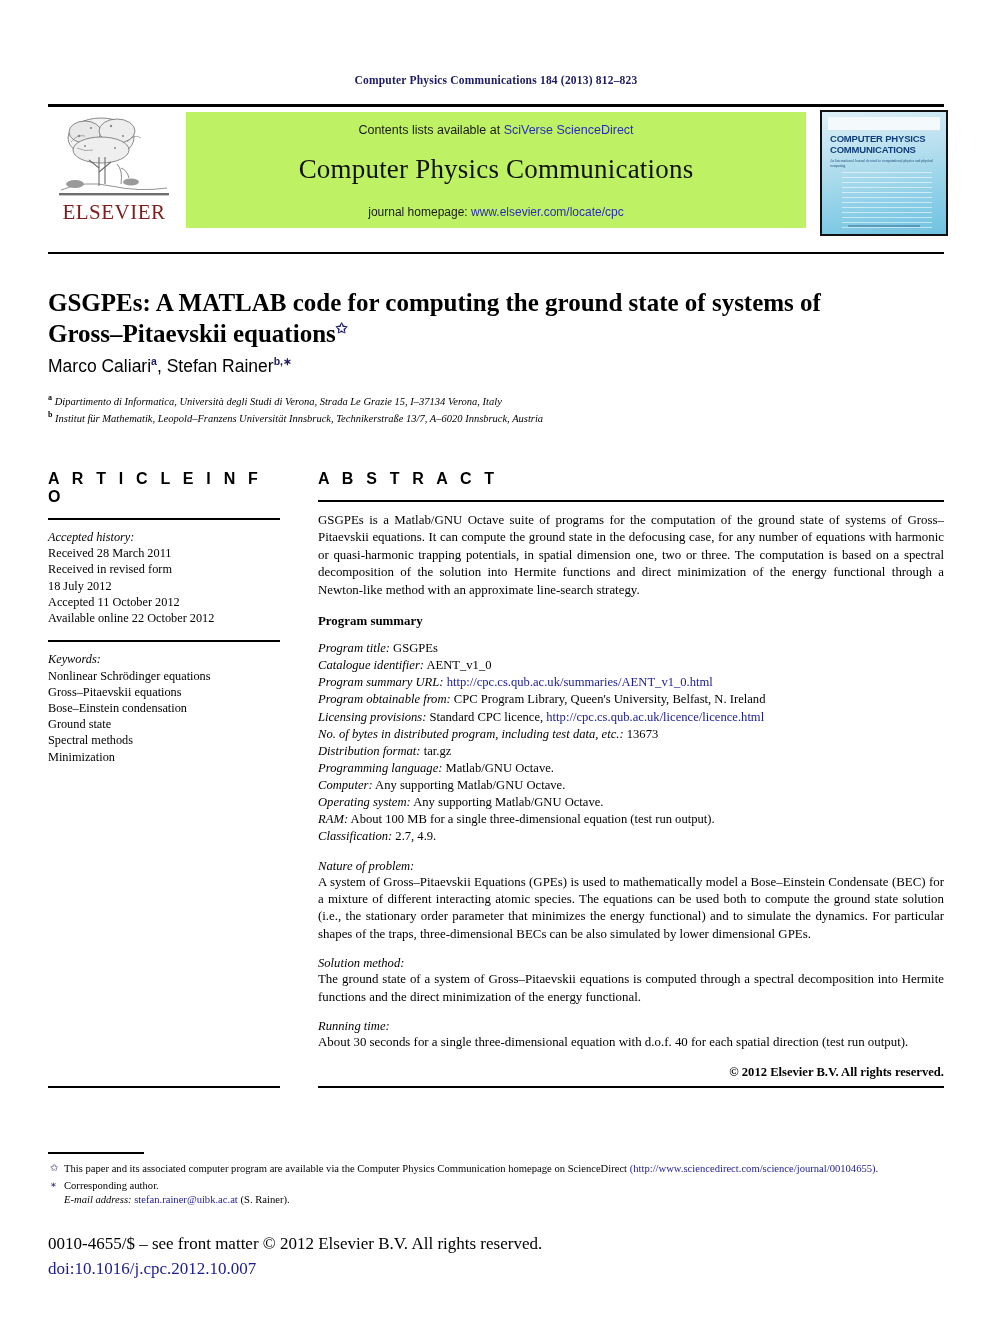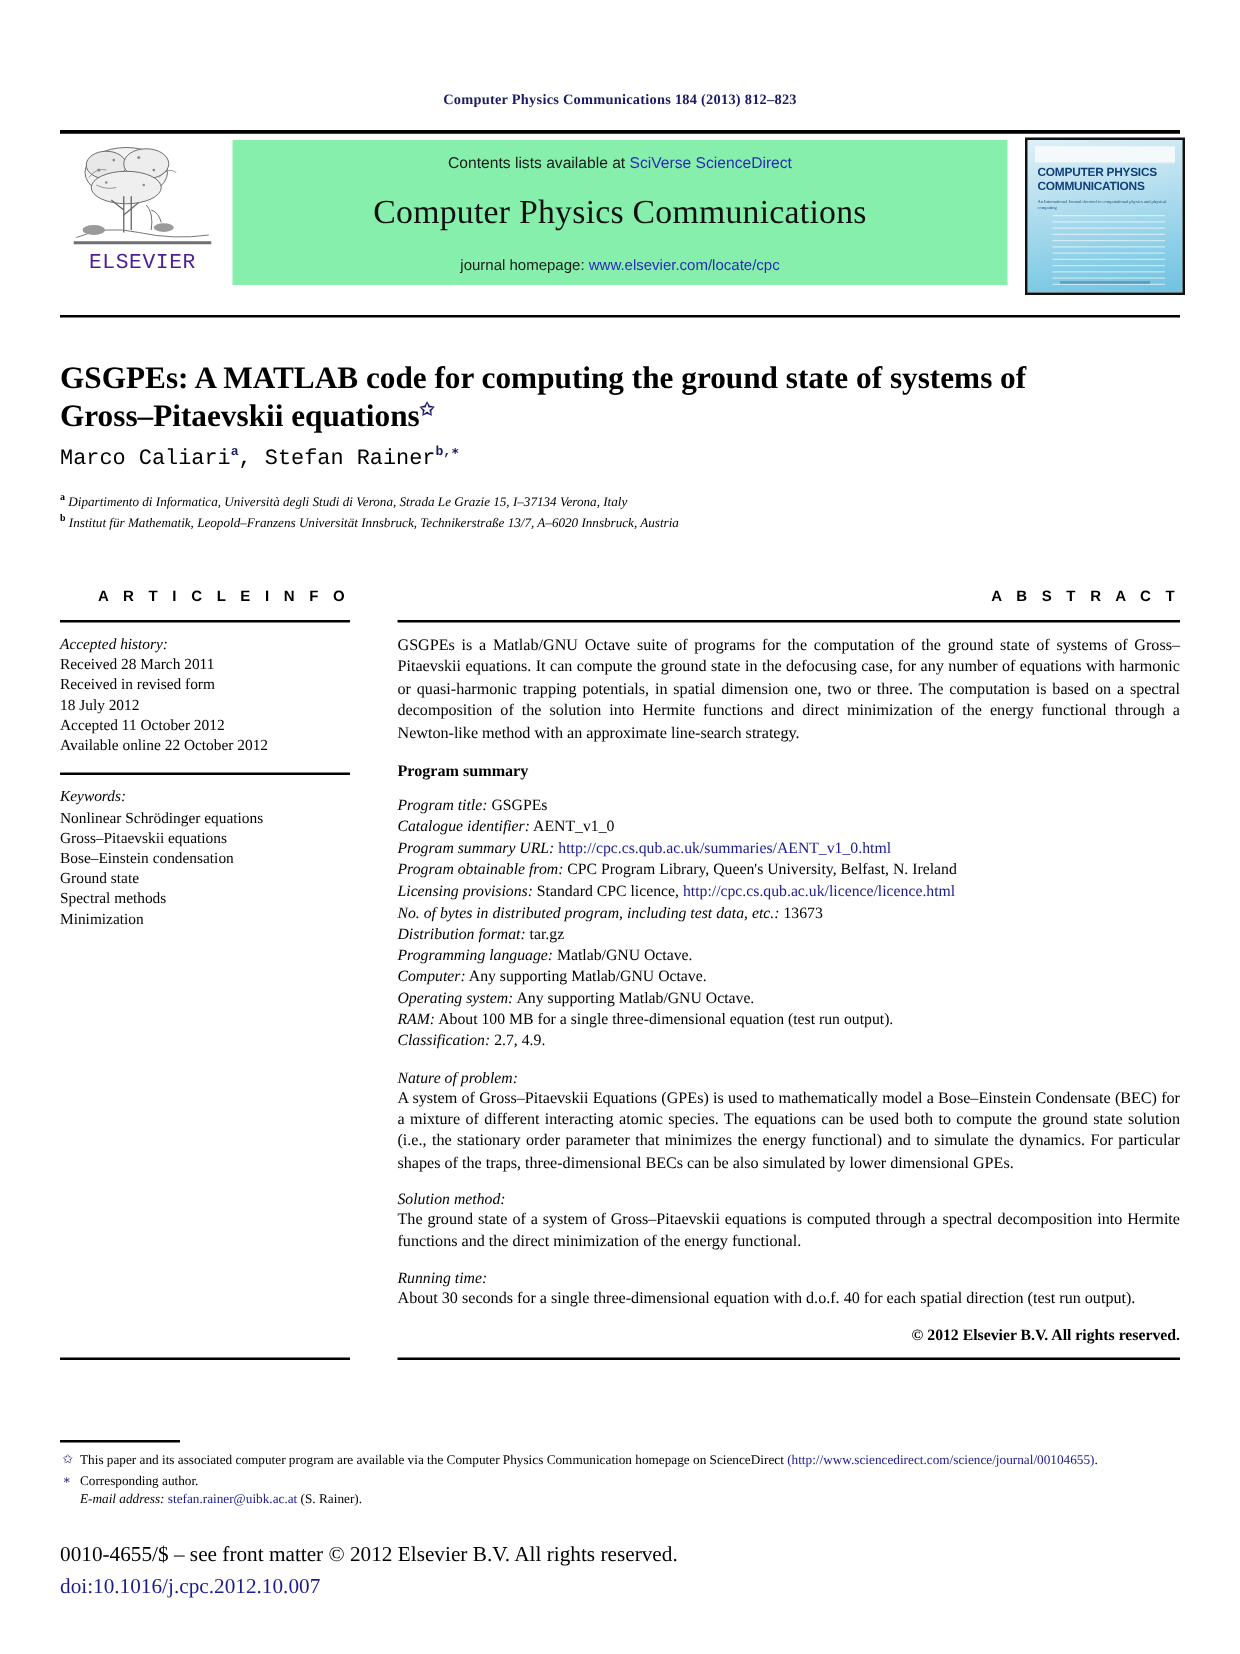--- a/index.html
+++ b/index.html
@@ -60,34 +60,34 @@
     text-align: center;
   }
   .tree-box {
     width: 118px;
     height: 88px;
     margin: 0 auto;
     position: relative;
     overflow: hidden;
   }
   .elsevier-word {
-    font-family: Liberation Mono, monospace;
-    font-size: 17px;
+    font-family: Liberation Serif, serif;
+    font-size: 21px;
     letter-spacing: 0.5px;
-    color: #4c1d95;
+    color: #7f1d1d;
     line-height: 1;
     margin-top: 2px;
   }
   .banner {
     position: absolute;
     left: 138px;
     top: 2px;
     width: 620px;
     height: 116px;
-    background: #86efac;
+    background: #bef264;
     text-align: center;
   }
   .banner-line1 {
     font-family: "Liberation Sans", sans-serif;
     font-size: 12.5px;
     color: #1a1a1a;
     padding-top: 11px;
   }
   .sd-link { color: #2b2bbb; }
   .banner-title {
@@ -179,21 +179,21 @@
   }
   .title-star {
     font-size: 14px;
     color: #1a1a66;
     vertical-align: super;
   }
   .authors {
     position: absolute;
     left: 48px;
     top: 355px;
-    font-family: Liberation Mono, monospace;
+    font-family: Liberation Sans, sans-serif;
     font-size: 17.5px;
     color: #000;
   }
   .sup {
     font-size: 10.5px;
     vertical-align: super;
     color: #1a1a66;
     font-weight: bold;
   }
   .affil {
@@ -222,24 +222,23 @@
   }
   .col-right {
     position: absolute;
     left: 318px;
     top: 470px;
     width: 626px;
   }
   .sec-head {
     font-family: "Liberation Sans", sans-serif;
     font-weight: bold;
-    font-size: 12px;
+    font-size: 16px;
     letter-spacing: 4.2px;
     color: #000;
-    text-align: right;
   }
   .hr-thin {
     height: 2px;
     background: #000;
     margin-top: 12px;
   }
   .hist {
     margin-top: 9px;
     font-size: 12.3px;
     line-height: 1.32;

